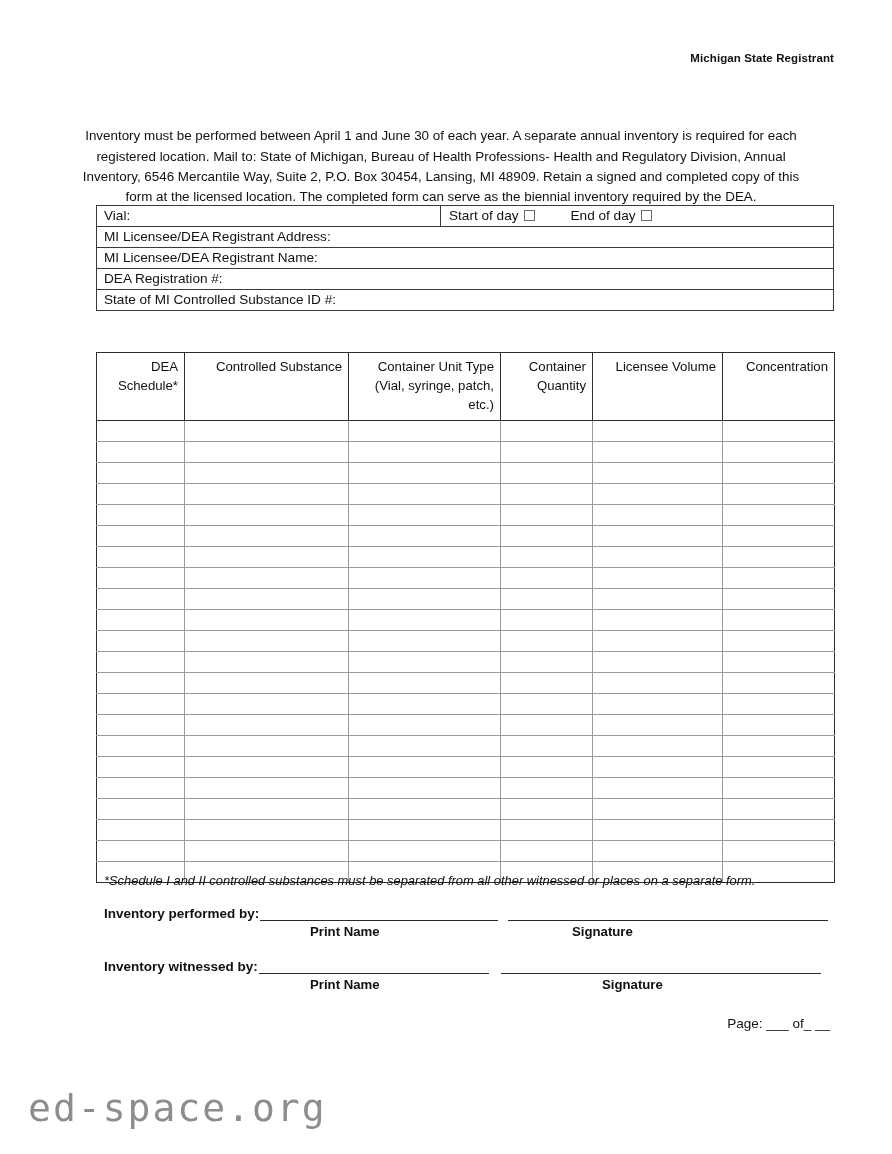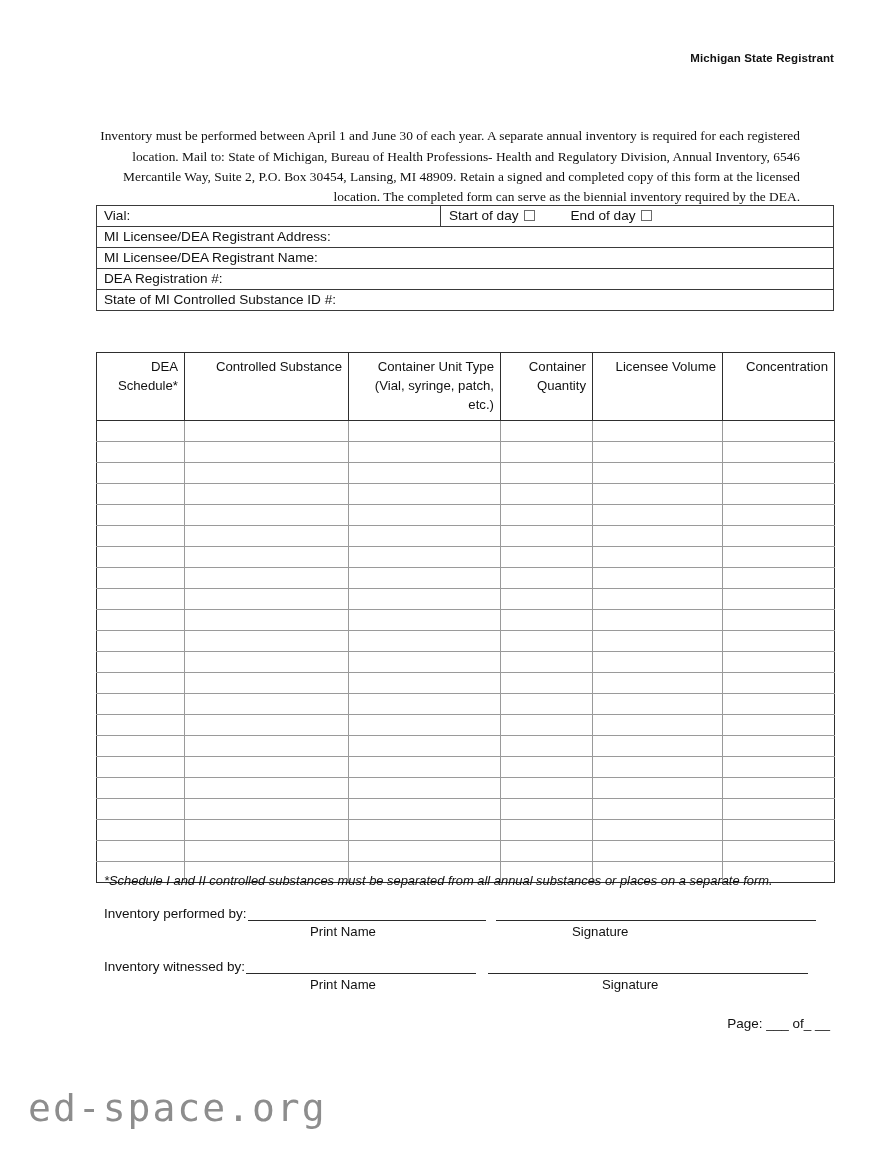--- a/index.html
+++ b/index.html
@@ -48,22 +48,21 @@
 
   
   .intro {
     position: absolute;
     top: 113px;
     left: 82px;
     width: 718px;
     font-size: 13.4px;
     line-height: 20.2px;
     color: #111;
-    text-align: right;
-    font-family: Liberation Serif, serif;
+    text-align: center;
   }
 
   
   .info-table {
     position: absolute;
     top: 205px;
     left: 96px;
     width: 738px;
     border-collapse: collapse;
     table-layout: fixed;
@@ -139,21 +138,21 @@
     top: 872px;
     left: 104px;
     width: 740px;
     font-size: 12.9px;
     font-style: italic;
     color: #111;
     line-height: 17px;
   }
 
   
-  .sig-block { position: absolute; left: 104px; width: 740px; }
+  .sig-block { position: absolute; left: 104px; width: 740px; font-weight: bold; }
   .sig-1 { top: 906px; }
   .sig-2 { top: 959px; }
   .sig-row {
     display: flex;
     align-items: flex-end;
     font-size: 13.5px;
     color: #111;
     white-space: nowrap;
   }
   .sig-label { padding-right: 1px; }
@@ -438,21 +437,21 @@
           <td></td>
           <td></td>
           <td></td>
           <td></td>
           <td></td>
           <td></td>
         </tr>
       </tbody>
   </table>
 
-  <div class="footnote">*Schedule I and II controlled substances must be separated from all annual substances or places on a separate form.</div>
+  <div class="footnote">*Schedule I and II controlled substances must be separated from all other witnessed or places on a separate form.</div>
 
   <div class="sig-block sig-1">
     <div class="sig-row">
       <span class="sig-label">Inventory performed by:</span>
       <span class="sig-line sig-line-name"></span>
       <span class="sig-line sig-line-sign"></span>
     </div>
     <div class="sig-captions">
       <span class="cap-print">Print Name</span>
       <span class="cap-sign">Signature</span>

